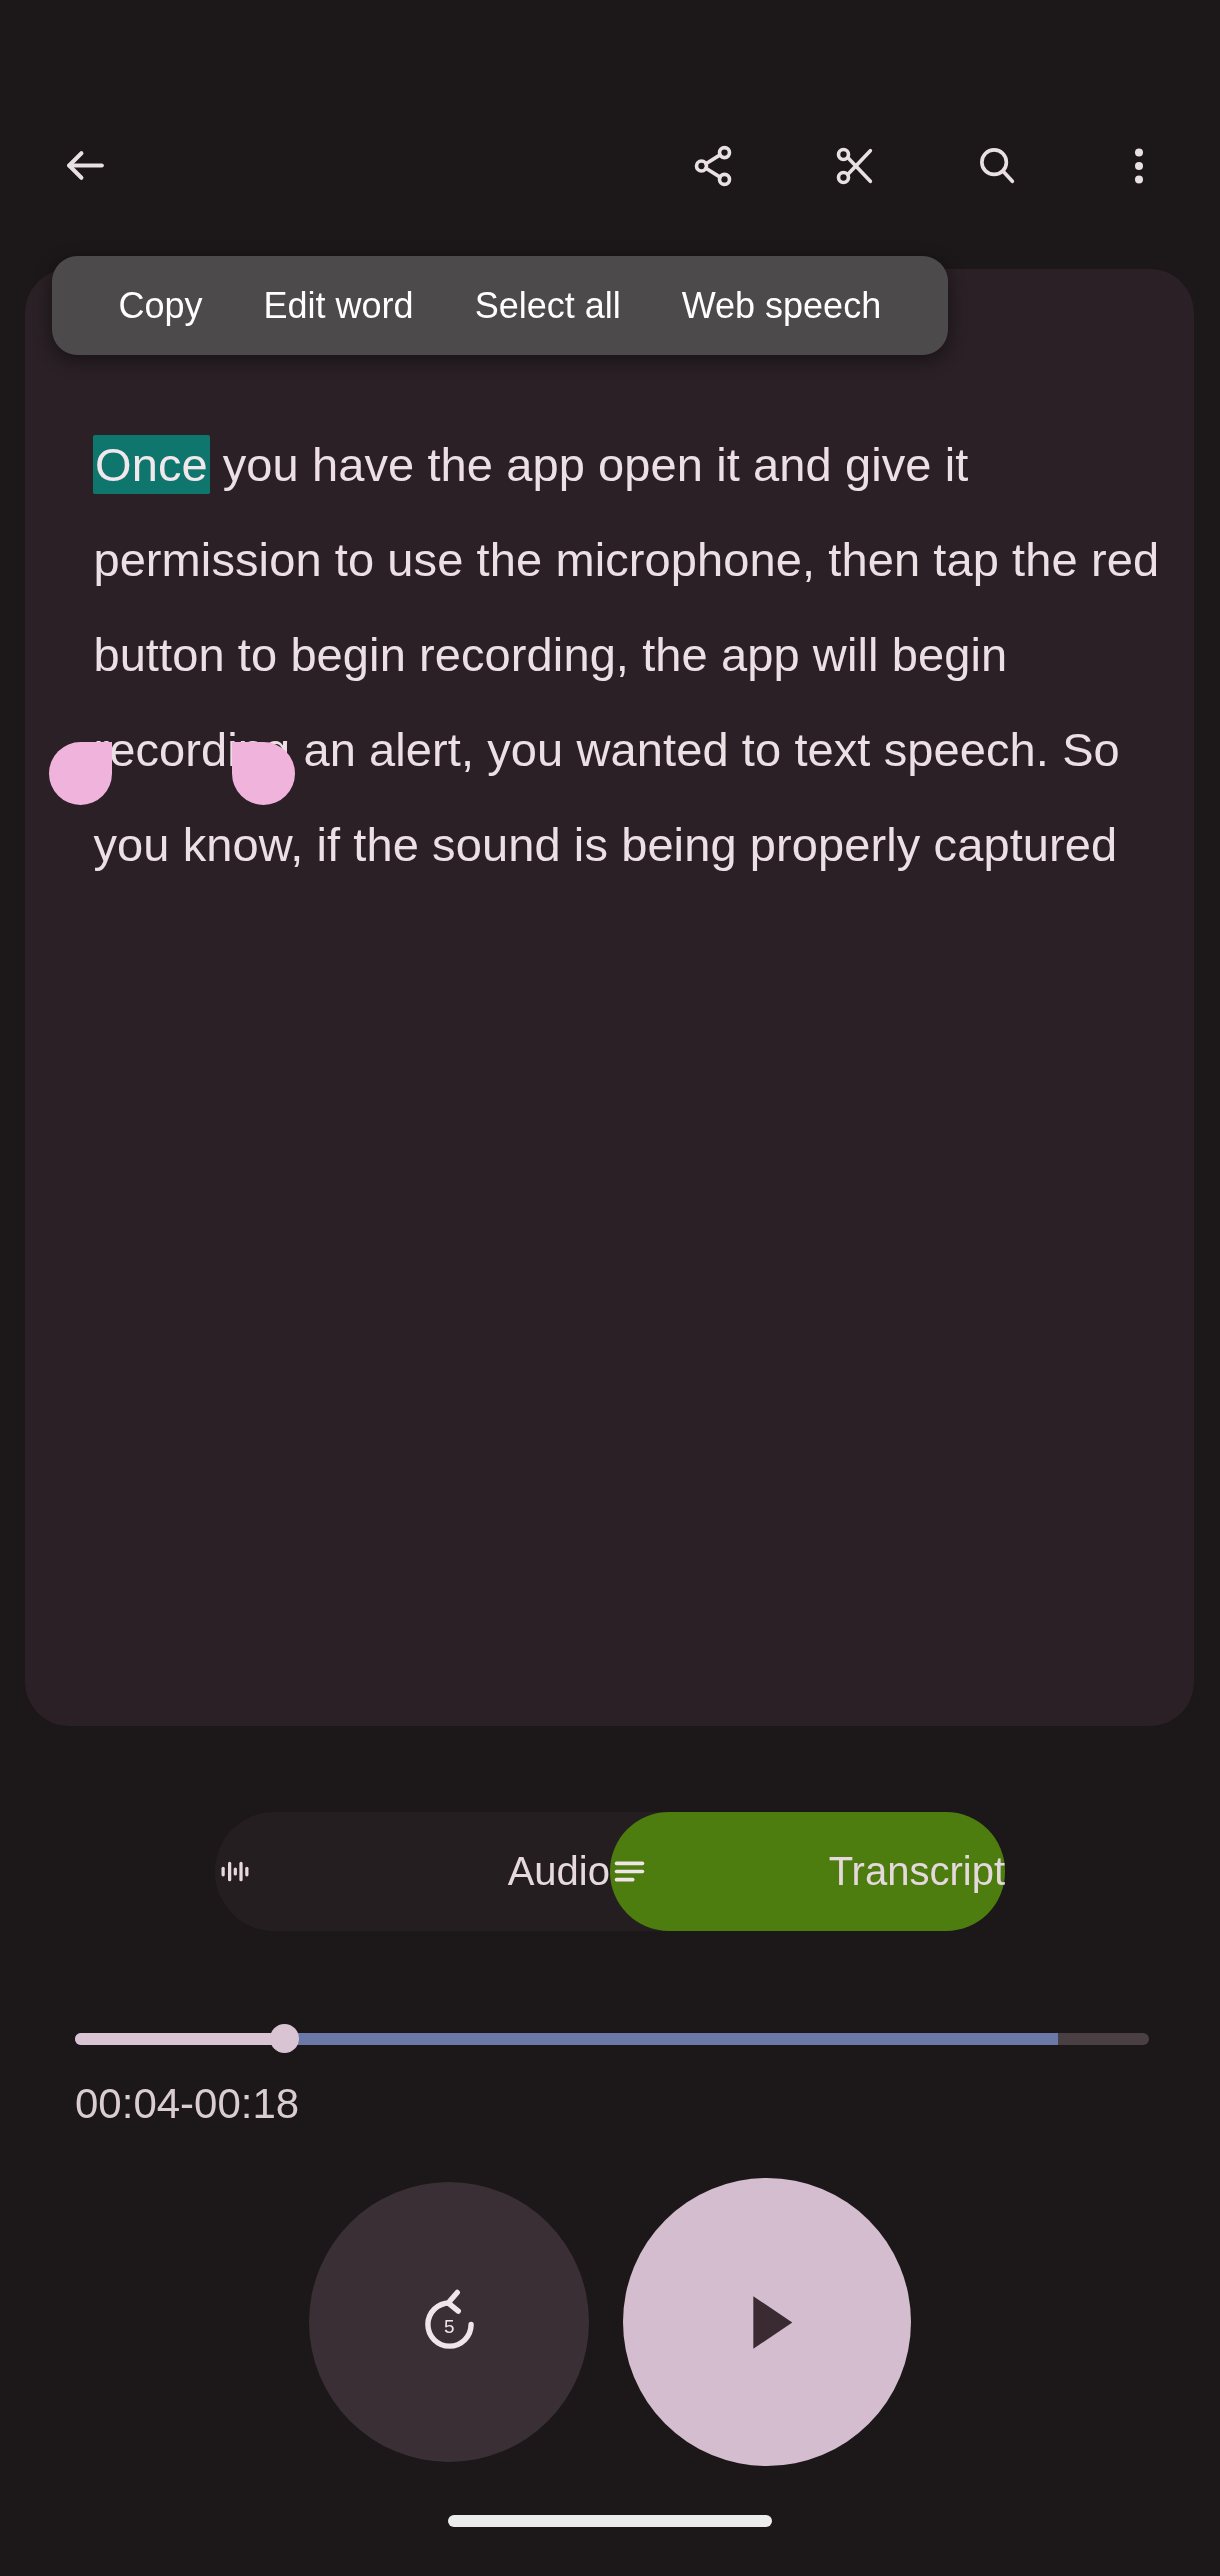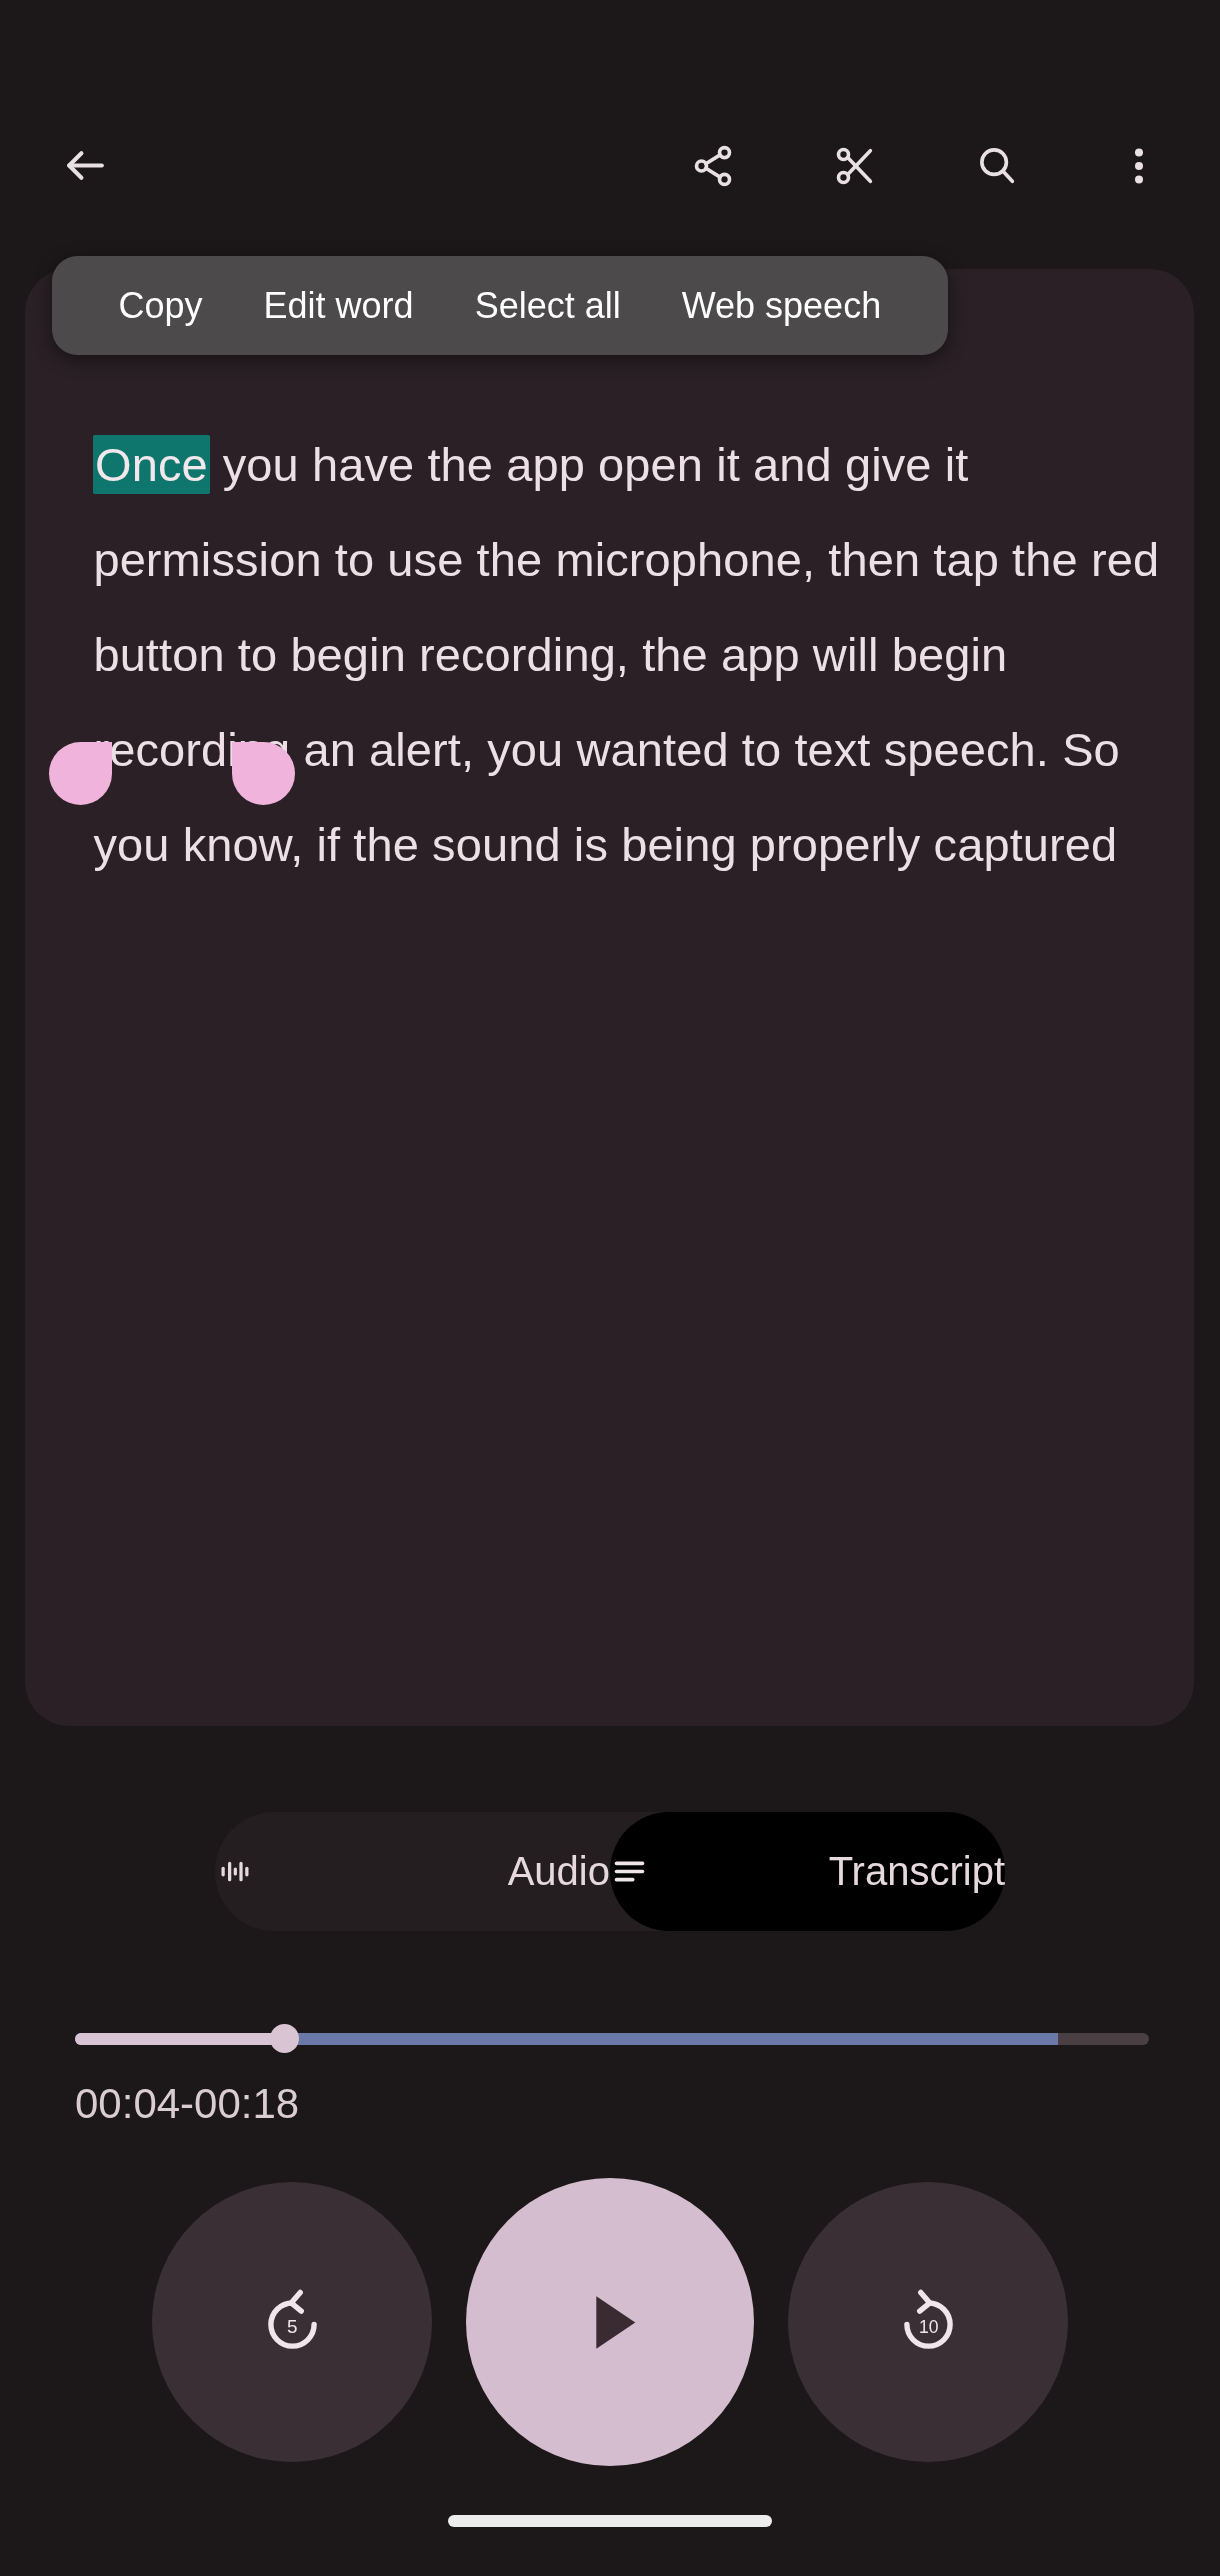--- a/index.html
+++ b/index.html
@@ -88,21 +88,21 @@
     display:flex;
   }
   .tab {
     flex:1;
     display:flex; align-items:center; justify-content:space-between;
     gap:22px;
     border-radius:59px;
     font-size:40px;
     color:#E6D9DE;
   }
-  .tab.active { background:#000000; }
+  .tab.active { background:#4d7c0f; }
   .tab svg { display:block; }
 
   
   .seek {
     position:absolute; left:75px; top:2025px;
     width:1074px; height:25.4px;
   }
   .seek .track {
     position:absolute; left:0; top:7.6px;
     width:100%; height:12px;
@@ -279,26 +279,19 @@
         <text x="11.9" y="15.2" font-size="5.6" fill="#F0E6EA" stroke="none" text-anchor="middle" font-family="Liberation Sans, sans-serif">5</text>
       </svg>
     </div>
 
     <div class="ctrl-play">
       <svg width="85" height="85" viewBox="0 0 24 24" fill="#3A2B33">
         <polygon points="8,4.6 19,12 8,19.4"></polygon>
       </svg>
     </div>
 
-    <div class="ctrl-side">
-      <svg width="81" height="81" viewBox="0 0 24 24" fill="none" stroke="#F0E6EA" stroke-width="1.6" stroke-linecap="round" stroke-linejoin="round">
-        <path d="M12 6.2 A6.4 6.4 0 1 1 5.6 12.6"></path>
-        <polyline points="9.7,3.1 12.4,6.2 9.4,8.6"></polyline>
-        <text x="12.1" y="15.2" font-size="5.2" fill="#F0E6EA" stroke="none" text-anchor="middle" font-family="Liberation Sans, sans-serif">10</text>
-      </svg>
-    </div>
 
   </div>
 
   <div class="gesture"></div>
 
 </div>
 
 
 </body></html>

